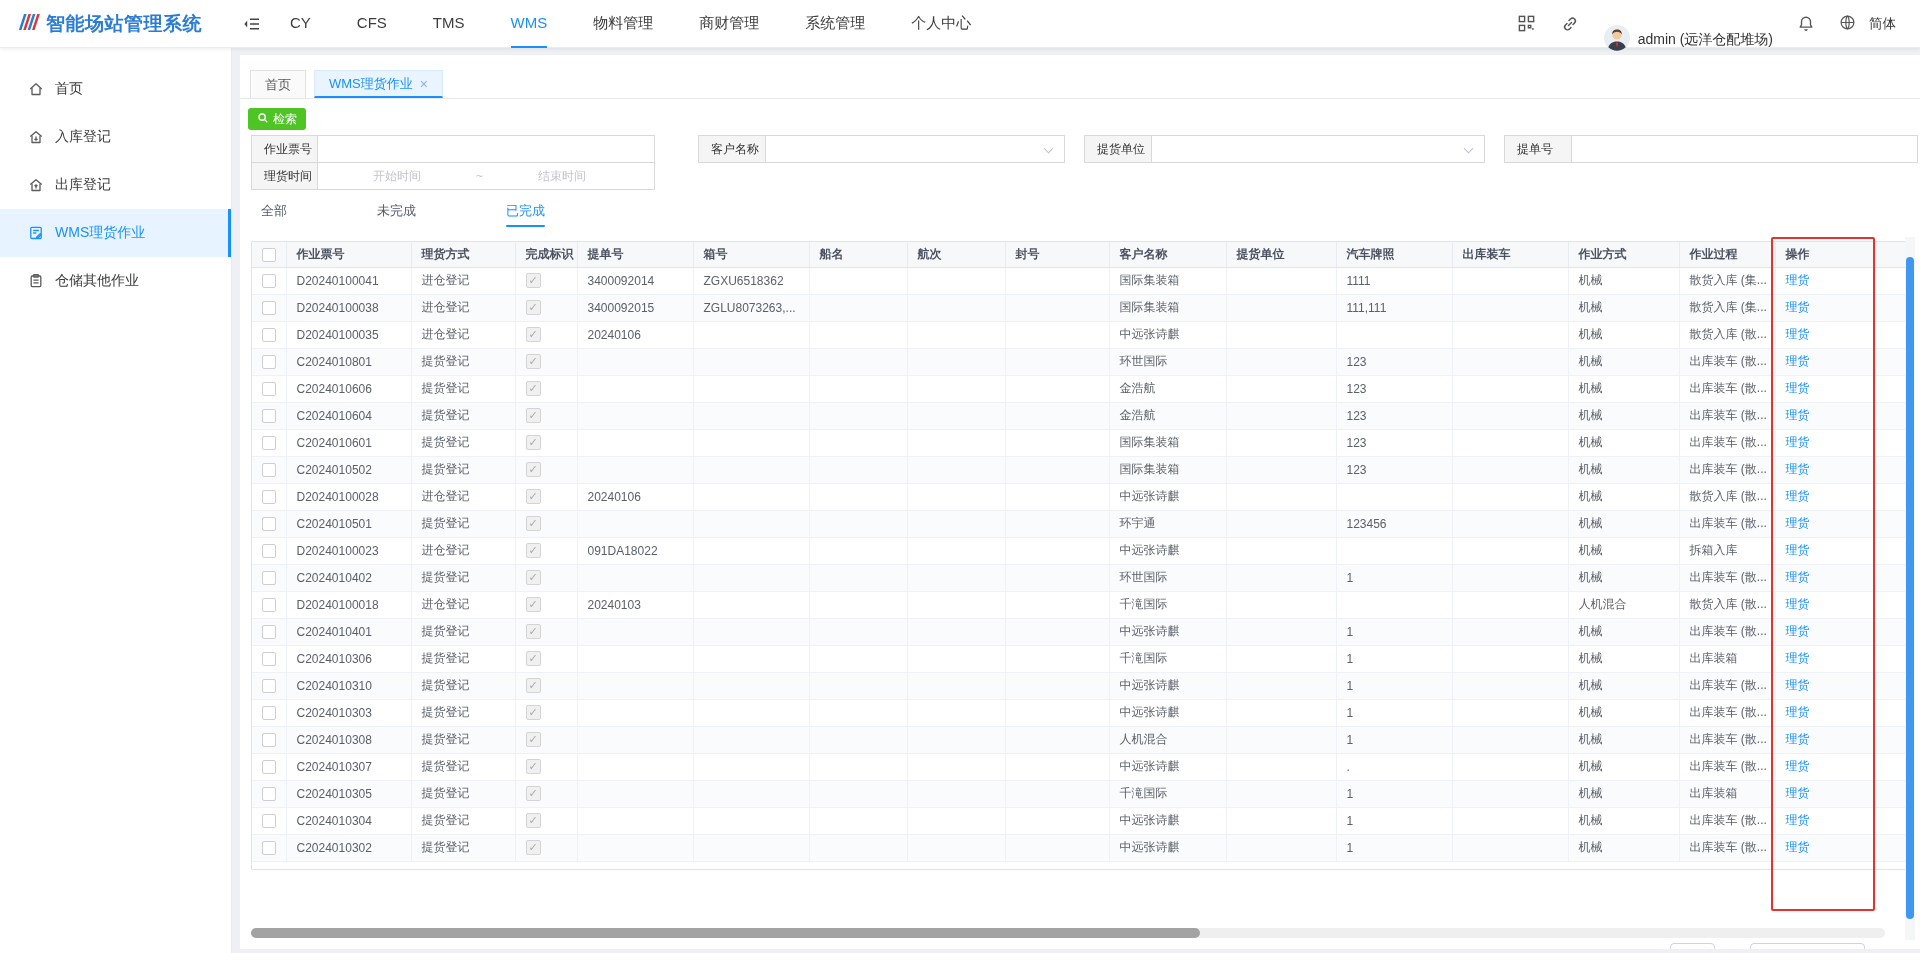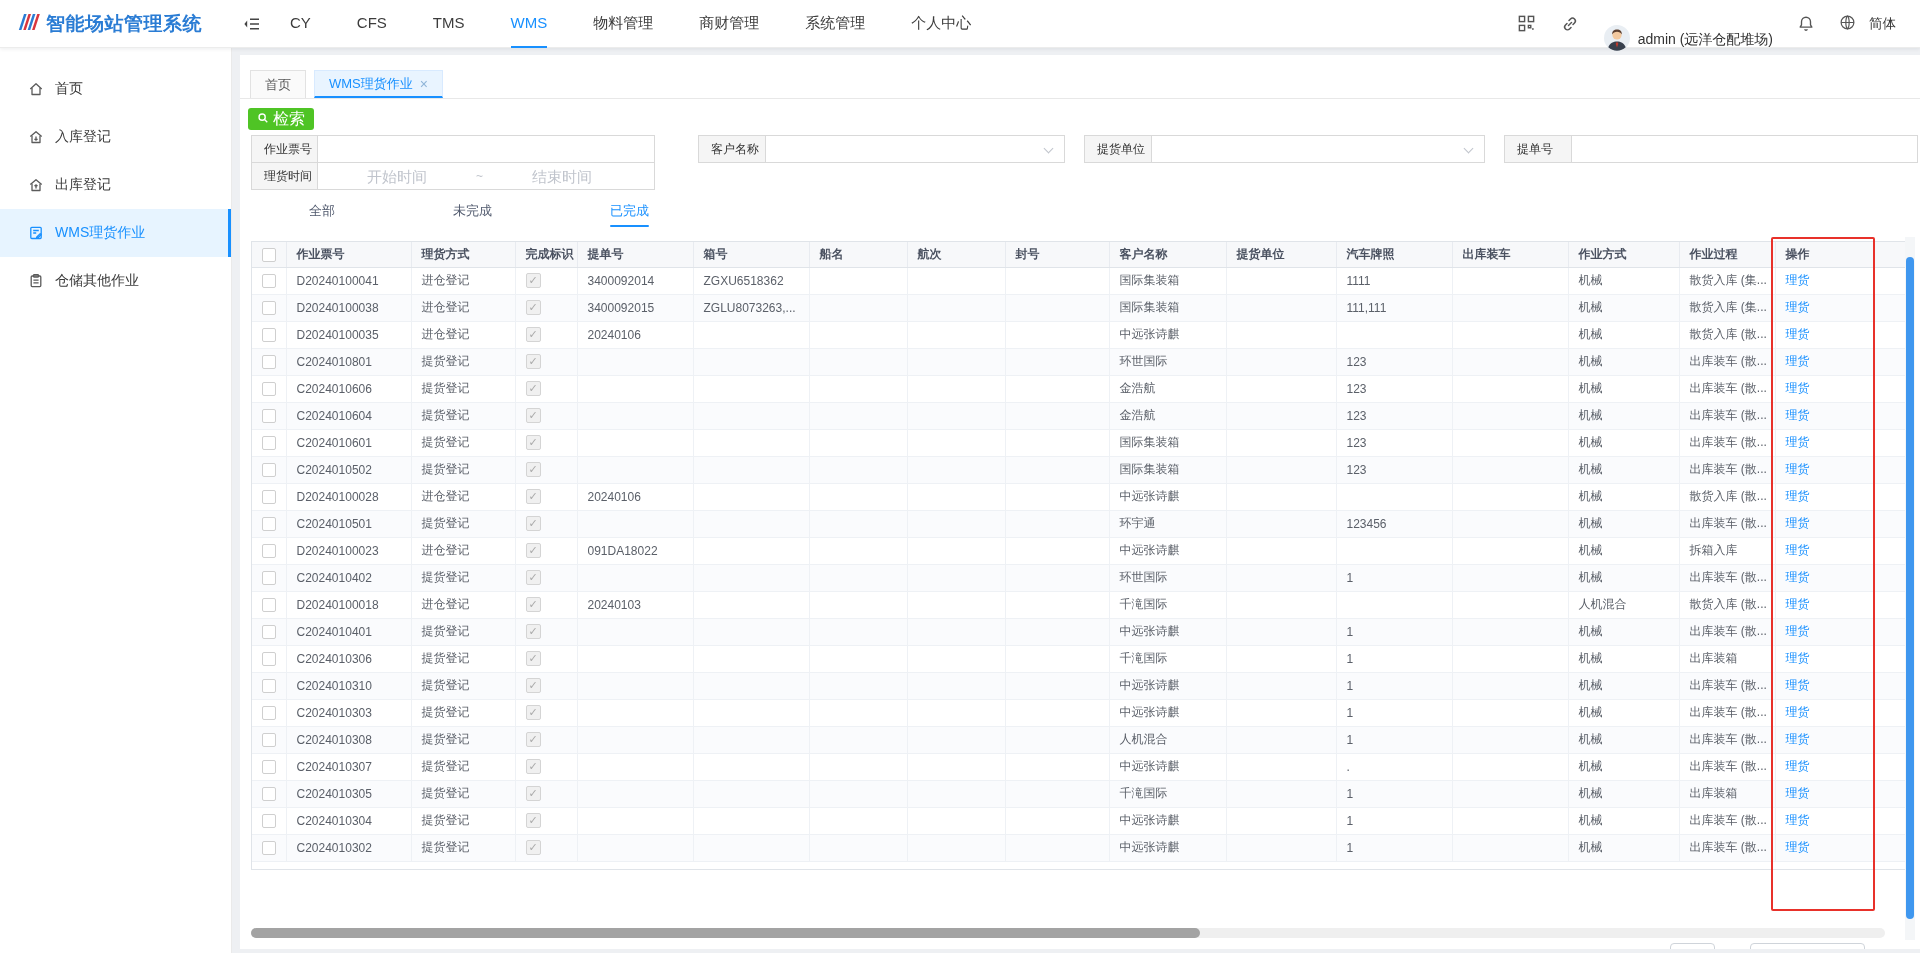--- a/index.html
+++ b/index.html
@@ -36,35 +36,35 @@
   .main { position:absolute; left:240px; top:55px; right:0; bottom:4px; background:#fff; overflow:hidden; }
   .tabbar { height:44px; border-bottom:1px solid #e8e8e8; display:flex; align-items:flex-end; padding-left:10px; gap:8px; }
   .tab { height:28px; padding:0 14px; font-size:13px; color:#595959; background:#fafafa;
          border:1px solid #e2e2e2; border-bottom:none; display:flex; align-items:center; gap:7px; cursor:pointer; white-space:nowrap; }
   .tab.active { background:#e9f4ff; color:#1890ff; border-color:#d8eaff; border-bottom:2px solid #1890ff; }
   .tab-close { color:#8fb4d8; font-size:14px; line-height:1; cursor:pointer; }
 
   .content { position:relative; height:calc(100% - 44px); overflow:hidden; }
 
   .search-btn { position:absolute; left:8px; top:9px; height:22px; padding:0 9px; background:#4fc425;
-                color:#fff; font-size:16px; border-radius:3px; display:flex; align-items:center; gap:4px; cursor:pointer; }
+                color:#fff; font-size:12px; border-radius:3px; display:flex; align-items:center; gap:4px; cursor:pointer; }
 
   .f-label { position:absolute; height:28px; background:#f5f5f5; border:1px solid #d9d9d9;
              display:flex; align-items:center; padding-left:12px; font-size:12px; color:#333; white-space:nowrap; }
   .f-box   { position:absolute; height:28px; background:#fff; border:1px solid #d9d9d9; }
-  .f-box input { width:100%; height:100%; border:none; outline:none; padding:0 8px; font-size:15px;
+  .f-box input { width:100%; height:100%; border:none; outline:none; padding:0 8px; font-size:12px;
                  font-family:inherit; background:transparent; color:#333; }
   .chevron { position:absolute; right:12px; top:9px; width:7px; height:7px;
              border-right:1.4px solid #c0c4cc; border-bottom:1.4px solid #c0c4cc; transform:rotate(45deg); }
   .range-box { display:flex; align-items:center; }
   .range-box input { text-align:center; color:#333; }
   .range-box input::placeholder { color:#c0c4cc; }
   .range-sep { color:#c0c4cc; font-size:12px; flex:0 0 auto; }
 
-  .status-tabs { position:absolute; left:21px; top:103px; display:flex; gap:118px;margin-left:48px; }
+  .status-tabs { position:absolute; left:21px; top:103px; display:flex; gap:90px; }
   .stab { font-size:13px; color:#515a6e; cursor:pointer; text-align:center; }
   .stab.active { color:#1890ff; }
   .stab .uline { height:2px; background:transparent; margin-top:5px; border-radius:1px; }
   .stab.active .uline { background:#1890ff; }
 
   
   .table-frame { position:absolute; left:11px; top:142px; width:1656px; border:1px solid #e0e4e9; background:#fff; }
   table { border-collapse:collapse; table-layout:fixed; width:1654px; font-size:12px; }
   thead th { height:25px; background:#f7f8fa; border-right:1px solid #e8ebf0; border-bottom:1px solid #e0e4e9;
              font-weight:700; color:#4a5160; text-align:left; padding:0 4px 0 10px; white-space:nowrap; overflow:hidden; }

